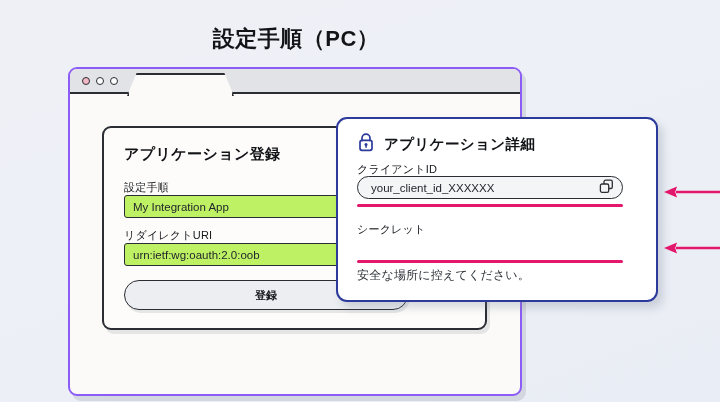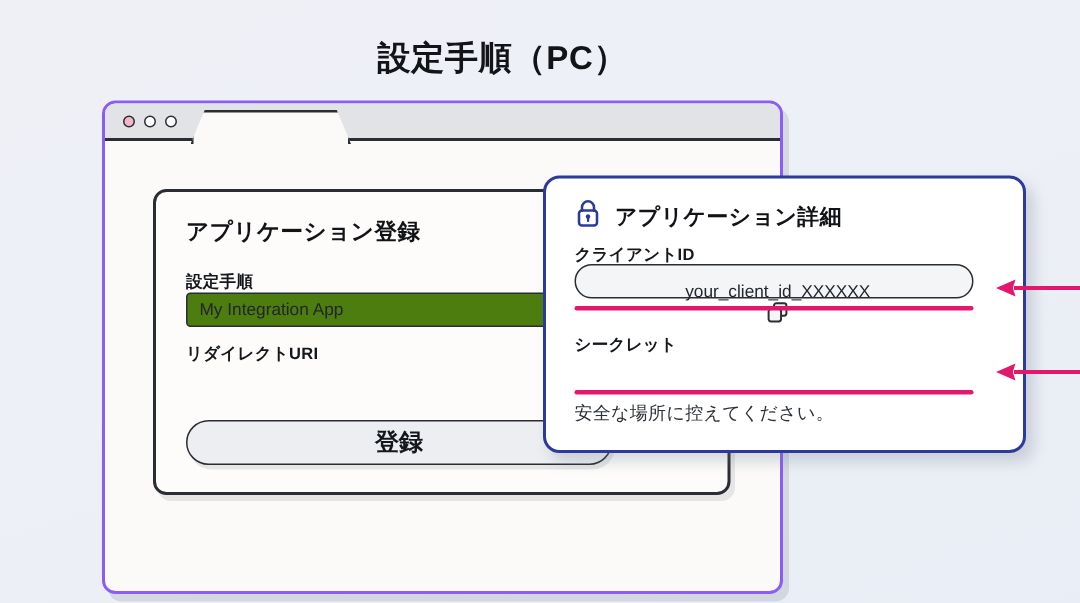--- a/index.html
+++ b/index.html
@@ -20,21 +20,20 @@
   #page-title {
     position: absolute;
     left: 0;
     top: 24px;
     width: 592px;
     text-align: center;
     font-size: 22px;
     font-weight: bold;
     color: #121418;
     letter-spacing: 0.5px;
-    margin-left: 39px;
   }
 
   
   #browser-window {
     position: absolute;
     left: 68px;
     top: 67px;
     width: 454px;
     height: 329px;
     background: #fbfaf8;
@@ -99,28 +98,28 @@
     left: 20px;
     top: 17px;
     font-size: 15px;
     font-weight: bold;
     color: #111317;
     letter-spacing: 0.4px;
   }
   .field-label {
     position: absolute;
     font-size: 11px;
-    font-weight: bold;
+    font-weight: normal;
     color: #14171c;
     letter-spacing: 0.2px;
   }
   .text-input {
     position: absolute;
     box-sizing: border-box;
-    background: #4d7c0f;
+    background: #bef264;
     border: 1.6px solid #2a2d33;
     border-radius: 3px;
     height: 23px;
     display: flex;
     align-items: center;
     padding-left: 8px;
     font-size: 11.5px;
     color: #22262c;
   }
   #label-app-name { left: 20px; top: 52px; }
@@ -134,39 +133,38 @@
     top: 152px;
     width: 284px;
     height: 30px;
     background: #eceef1;
     border: 1.8px solid #2a2d33;
     border-radius: 16px;
     box-sizing: border-box;
     display: flex;
     align-items: center;
     justify-content: center;
-    font-size: 16px;
+    font-size: 11px;
     font-weight: bold;
     color: #14171c;
     box-shadow: 2px 3px 0 rgba(150,153,163,0.22);
   }
 
   
   #detail-card {
     position: absolute;
     left: 336px;
     top: 117px;
     width: 322px;
     height: 185px;
     background: #ffffff;
     border: 2.2px solid #2c3a9c;
     border-radius: 11px;
     box-sizing: border-box;
     box-shadow: 5px 6px 9px rgba(110,118,140,0.26);
-    margin-left: 26px;
   }
   #detail-header {
     position: absolute;
     left: 19px;
     top: 13px;
     display: flex;
     align-items: center;
     gap: 9px;
   }
   #detail-title {
@@ -177,24 +175,23 @@
   }
   .pill-field {
     position: absolute;
     box-sizing: border-box;
     height: 23px;
     background: #f4f5f7;
     border: 1.6px solid #2a2d33;
     border-radius: 13px;
     display: flex;
     align-items: center;
-    padding: 12px 8px 0 13px;
+    padding: 0 8px 0 13px;
     font-size: 11.5px;
     color: #22262c;
-    flex-direction: column;
   }
   .pill-value { flex: 1; }
   .pink-underline {
     position: absolute;
     height: 2.6px;
     background: #e3176c;
     border-radius: 2px;
   }
   #label-client-id { left: 19px; top: 43px; }
   #field-client-id { left: 19px; top: 57px; width: 266px; }
@@ -235,20 +232,21 @@
   </div>
   <div id="browser-tab"></div>
 
   <div id="registration-card">
     <div id="registration-title">アプリケーション登録</div>
 
     <div class="field-label" id="label-app-name">設定手順</div>
     <div class="text-input" id="input-app-name">My Integration App</div>
 
     <div class="field-label" id="label-redirect-uri">リダイレクトURI</div>
+    <div class="text-input" id="input-redirect-uri">urn:ietf:wg:oauth:2.0:oob</div>
 
     <div id="submit-button">登録</div>
   </div>
 </div>
 
 <div id="detail-card">
 
   <div id="detail-header">
     <span>
       <svg width="18" height="20" viewBox="0 0 18 20" aria-hidden="true">

